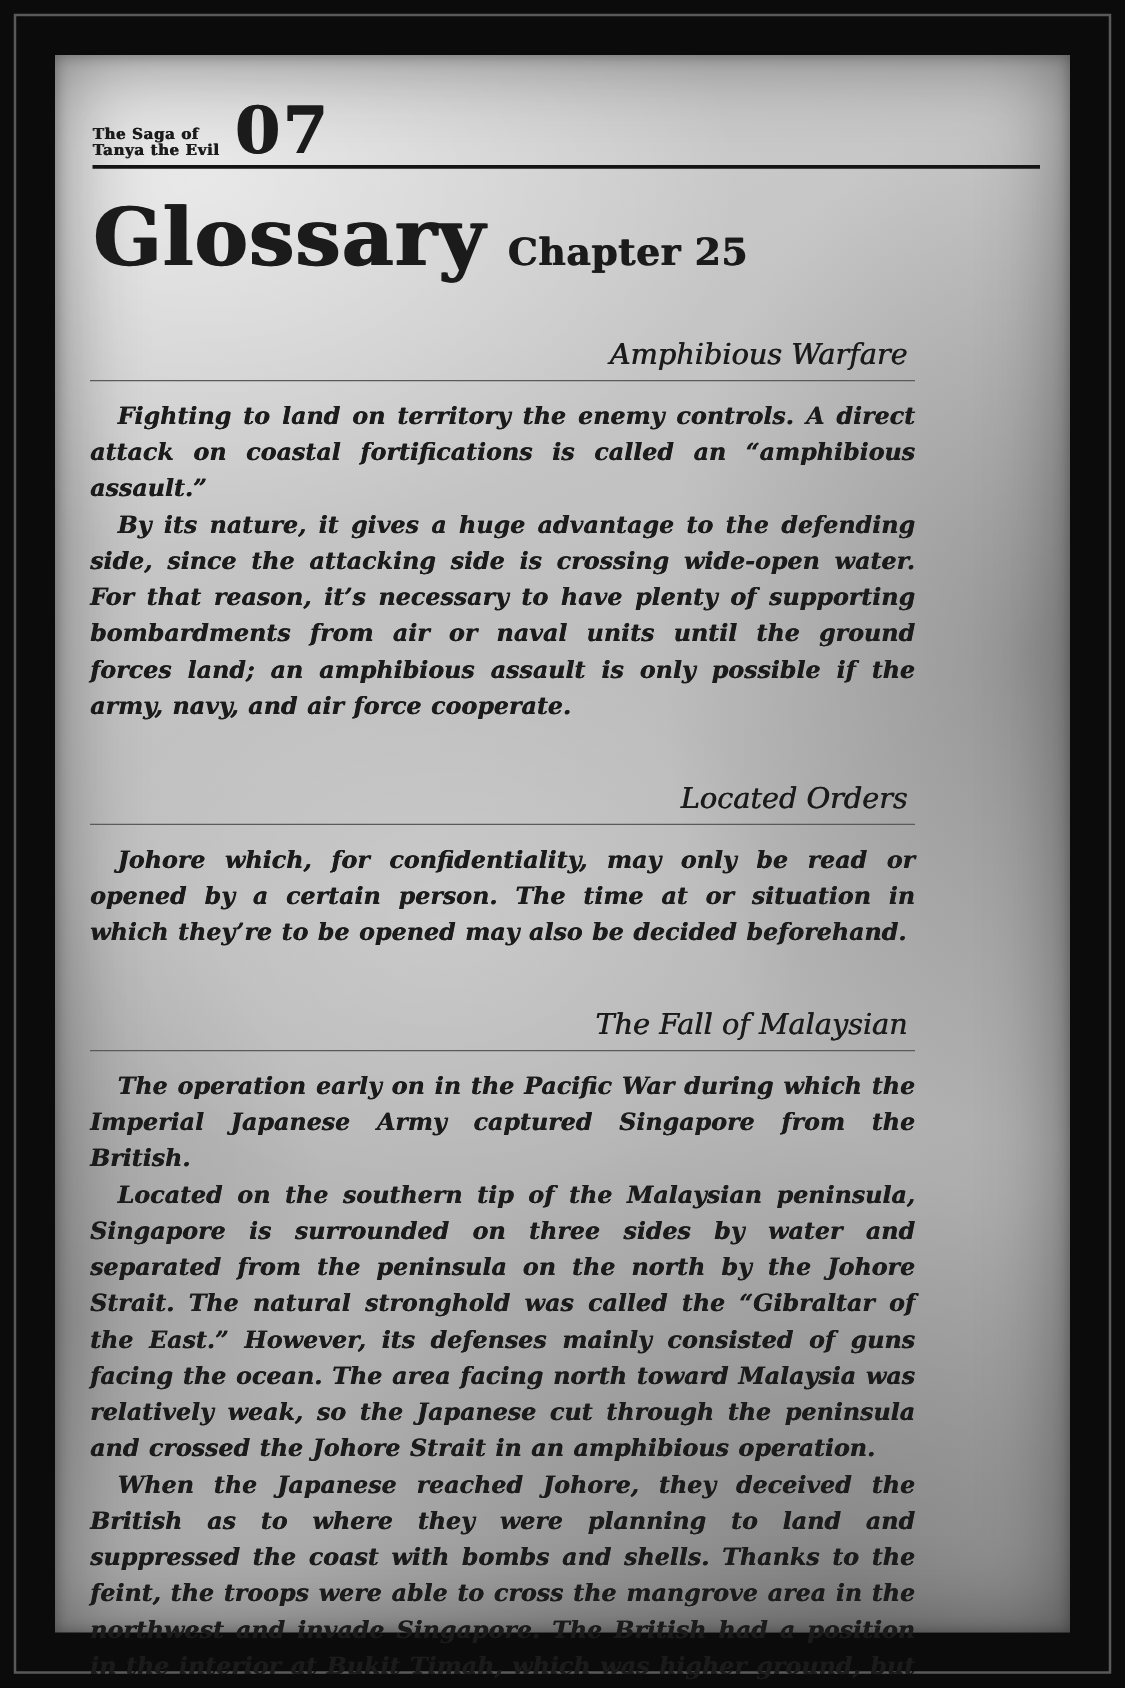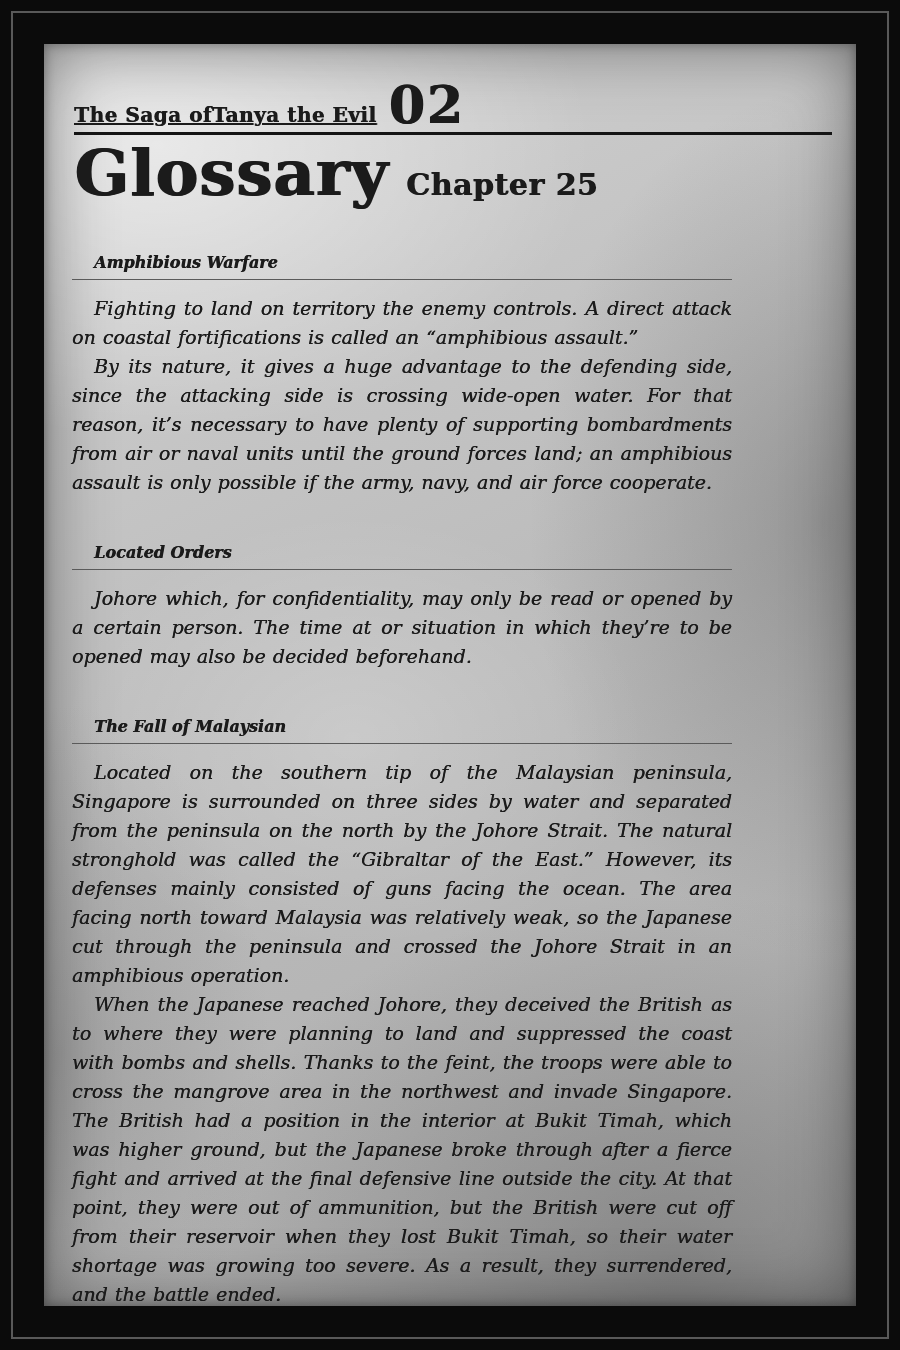--- a/index.html
+++ b/index.html
@@ -28,86 +28,86 @@
       radial-gradient(ellipse 420px 320px at 38% 55%, rgba(255,255,255,.22), rgba(255,255,255,0) 70%),
       radial-gradient(ellipse 300px 500px at 2% 80%, rgba(110,110,110,.30), rgba(110,110,110,0) 70%),
       linear-gradient(155deg,#d2d2d2 0%,#bdbdbd 45%,#aaaaaa 100%);
     box-shadow: inset 0 0 70px rgba(0,0,0,.45), inset 0 0 12px rgba(0,0,0,.35);
     color:#1b1b1b;
   }
   
   .page-header{ margin:40px 24px 0 30px; }
   .logo-row{ display:flex; align-items:flex-end; gap:12px; }
   .series-logo{
-    display:flex; flex-direction:row; justify-content:flex-end;
-    font-weight:900; font-size:20px; line-height:1.08;
+    display:flex; flex-direction:column; justify-content:flex-end;
+    font-weight:900; font-size:12px; line-height:1.08;
     letter-spacing:.5px;
     text-shadow:.6px 0 0 currentColor;
-    text-decoration:underline;
   }
   .volume{
     font-size:52px; line-height:.82; font-weight:700;
     letter-spacing:2px;
     text-shadow:1px 0 0 currentColor;
   }
   .header-rule{
     border:none; border-top:3px solid #141414;
     margin:5px 0 0 0;
   }
   
   .title-row{
-    margin:6px 0 0 30px;
+    margin:24px 0 0 30px;
     display:flex; align-items:baseline; gap:18px;
   }
   .glossary-title{
     font-size:64px; font-weight:900; line-height:1;
     letter-spacing:1px;
     text-shadow:1.5px 0 0 currentColor;
   }
   .chapter-label{
     font-size:30px; font-weight:900;
     text-shadow:.8px 0 0 currentColor;
     letter-spacing:.5px;
   }
   
   .sections{ margin:0 124px 0 28px; }
   .section{ margin-top:46px; }
   .section:first-child{ margin-top:48px; }
   .section-heading{
     border-bottom:1px solid #5a5a5a;
     padding:0 6px 7px 22px;
-    font-size:16px; font-weight:700; font-style:italic;
+    font-size:23px; font-weight:400; font-style:italic;
     text-shadow:.5px 0 0 currentColor;
+    text-align:right;
   }
   .section-body{ margin-top:14px; }
   .section-body p{
     margin:0;
     font-size:19px; line-height:29px;
-    font-weight:400; font-style:italic;
+    font-weight:700; font-style:italic;
     text-align:justify;
     text-indent:22px;
     text-shadow:.3px 0 0 currentColor;
     word-spacing:1px;
   }
 </style>
 </head>
 <body>
 
 <div class="frame">
   <div class="frame-line"></div>
 
   <div class="paper">
 
     <header class="page-header">
       <div class="logo-row">
         <div class="series-logo">
           <span>The Saga of</span>
           <span>Tanya the Evil</span>
         </div>
-        <span class="volume">02</span>
+        <span class="volume">07</span>
       </div>
       <hr class="header-rule">
     </header>
 
     <div class="title-row">
       <span class="glossary-title">Glossary</span>
       <span class="chapter-label">Chapter 25</span>
     </div>
 
     <div class="sections">
@@ -123,20 +123,21 @@
       <section class="section">
         <div class="section-heading">Located Orders</div>
         <div class="section-body">
           <p>Johore which, for confidentiality, may only be read or opened by a certain person. The time at or situation in which they’re to be opened may also be decided beforehand.</p>
         </div>
       </section>
 
       <section class="section">
         <div class="section-heading">The Fall of Malaysian</div>
         <div class="section-body">
+          <p>The operation early on in the Pacific War during which the Imperial Japanese Army captured Singapore from the British.</p>
           <p>Located on the southern tip of the Malaysian peninsula, Singapore is surrounded on three sides by water and separated from the peninsula on the north by the Johore Strait. The natural stronghold was called the “Gibraltar of the East.” However, its defenses mainly consisted of guns facing the ocean. The area facing north toward Malaysia was relatively weak, so the Japanese cut through the peninsula and crossed the Johore Strait in an amphibious operation.</p>
           <p>When the Japanese reached Johore, they deceived the British as to where they were planning to land and suppressed the coast with bombs and shells. Thanks to the feint, the troops were able to cross the mangrove area in the northwest and invade Singapore. The British had a position in the interior at Bukit Timah, which was higher ground, but the Japanese broke through after a fierce fight and arrived at the final defensive line outside the city. At that point, they were out of ammunition, but the British were cut off from their reservoir when they lost Bukit Timah, so their water shortage was growing too severe. As a result, they surrendered, and the battle ended.</p>
 
         </div>
       </section>
 
     </div>
   </div>
 </div>
 

